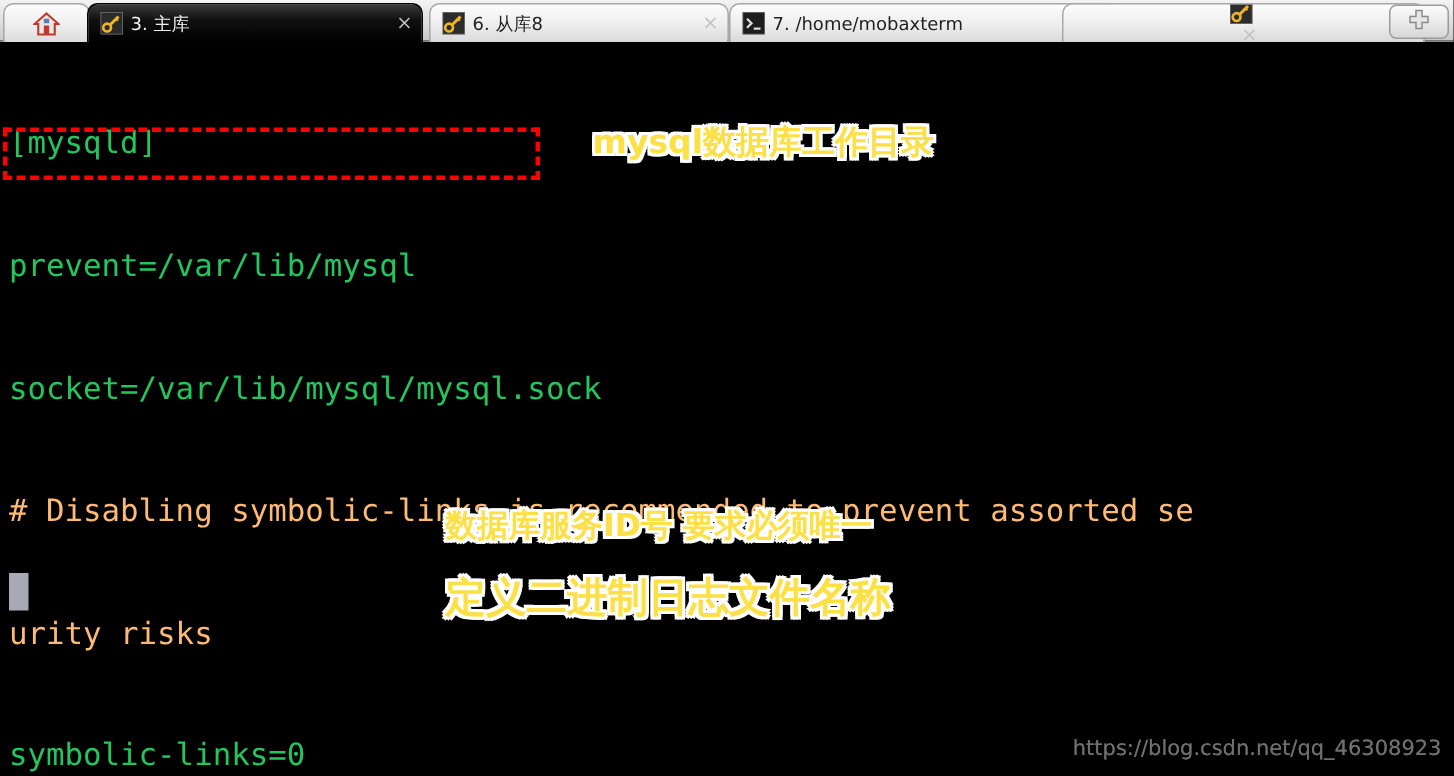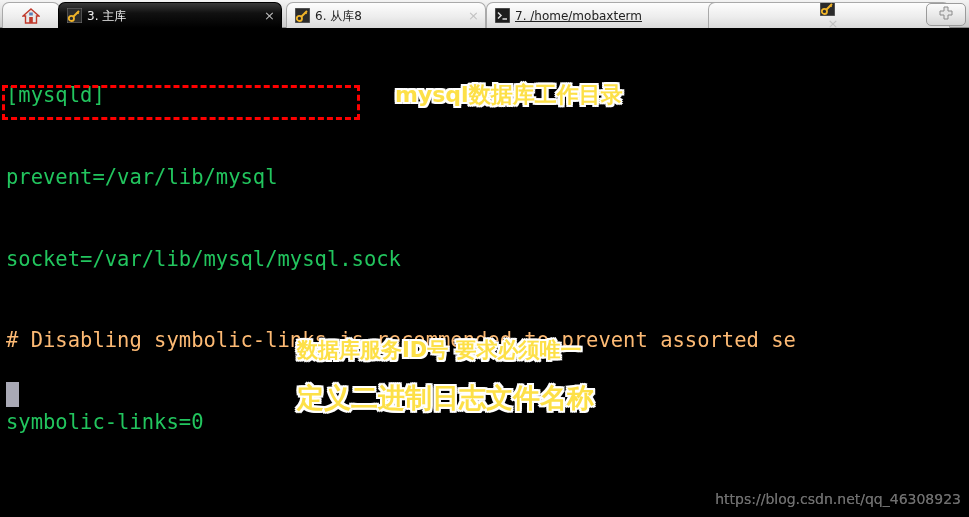--- a/index.html
+++ b/index.html
@@ -212,21 +212,21 @@
         <rect x="0" y="0" width="15" height="15" fill="#2b2b2b" stroke="#777" stroke-width="1"></rect>
         <circle cx="4.4" cy="10.4" r="2.6" fill="none" stroke="#f0b429" stroke-width="1.8"></circle>
         <line x1="6" y1="9" x2="12" y2="3" stroke="#f0b429" stroke-width="2"></line>
         <line x1="10" y1="4.2" x2="11.6" y2="5.8" stroke="#f0b429" stroke-width="1.6"></line>
       </svg>
     </span>
     <span class="tab-label">6. 从库8</span>
     <span class="tab-close">×</span>
   </div>
 
-  <div class="tab inactive" id="tab2" style="left:486px;width:260px;text-decoration:underline;">
+  <div class="tab inactive" id="tab2" style="left:486px;width:260px;">
     <span class="tab-icon">
       <svg width="15" height="15" viewBox="0 0 15 15">
         <rect x="0" y="0" width="15" height="15" fill="#1d1d1d" stroke="#777" stroke-width="1"></rect>
         <polyline points="3,4.5 6,7.5 3,10.5" fill="none" stroke="#dddddd" stroke-width="1.5"></polyline>
         <line x1="7.5" y1="11" x2="12" y2="11" stroke="#dddddd" stroke-width="1.5"></line>
       </svg>
     </span>
     <span class="tab-label">7. /home/mobaxterm</span>
     <span class="tab-close">×</span>
   </div>
@@ -253,20 +253,21 @@
   </div>
 </div>
 
 <div id="terminal">
 
   <div id="term-lines">
     <div class="ln c-white">[mysqld]</div>
     <div class="ln c-white">prevent=/var/lib/mysql</div>
     <div class="ln c-white">socket=/var/lib/mysql/mysql.sock</div>
     <div class="ln c-comment"># Disabling symbolic-links is recommended to prevent assorted se</div>
+    <div class="ln c-comment">urity risks</div>
     <div class="ln c-white">symbolic-links=0</div>
     
     
     
     
     
     
     
     
     

